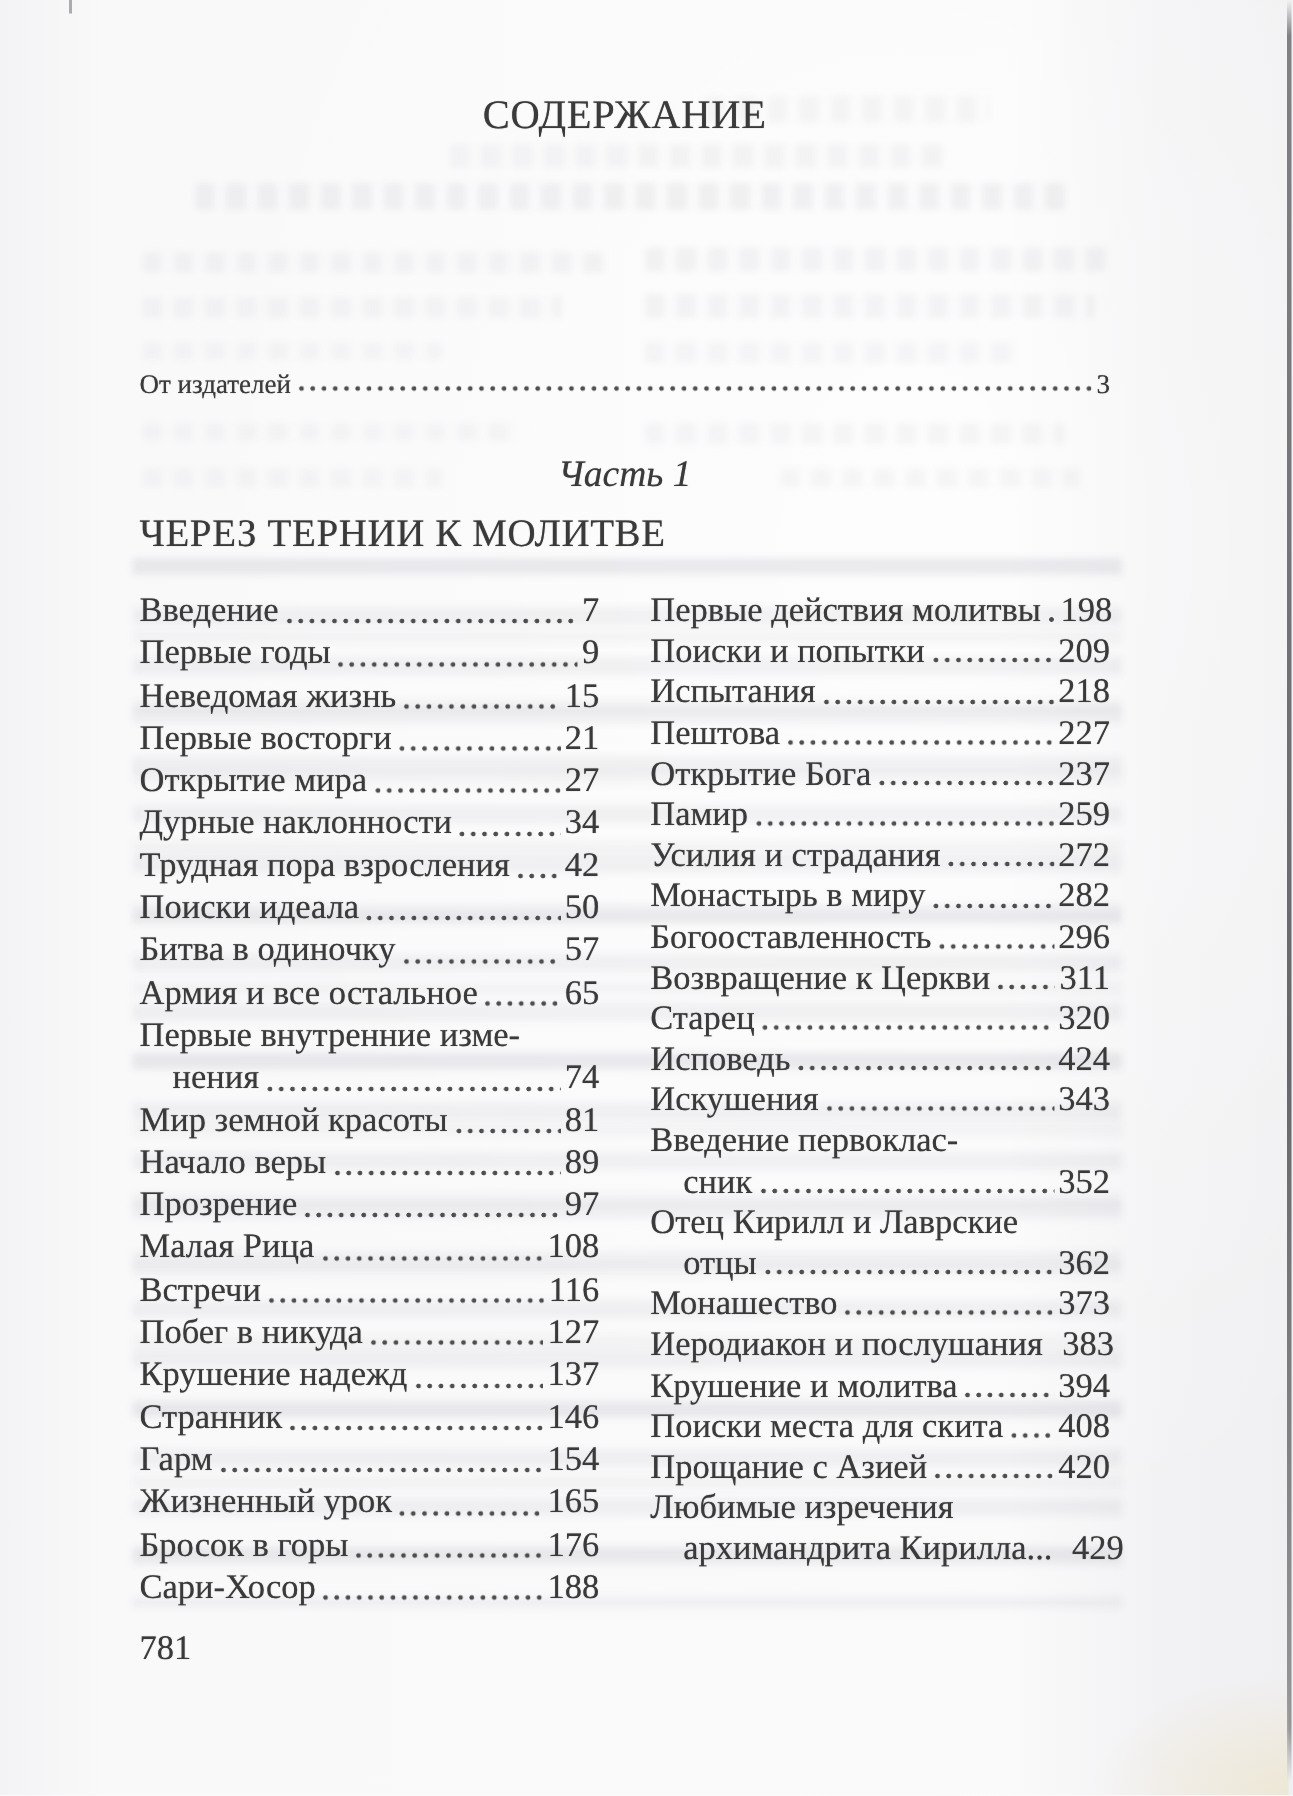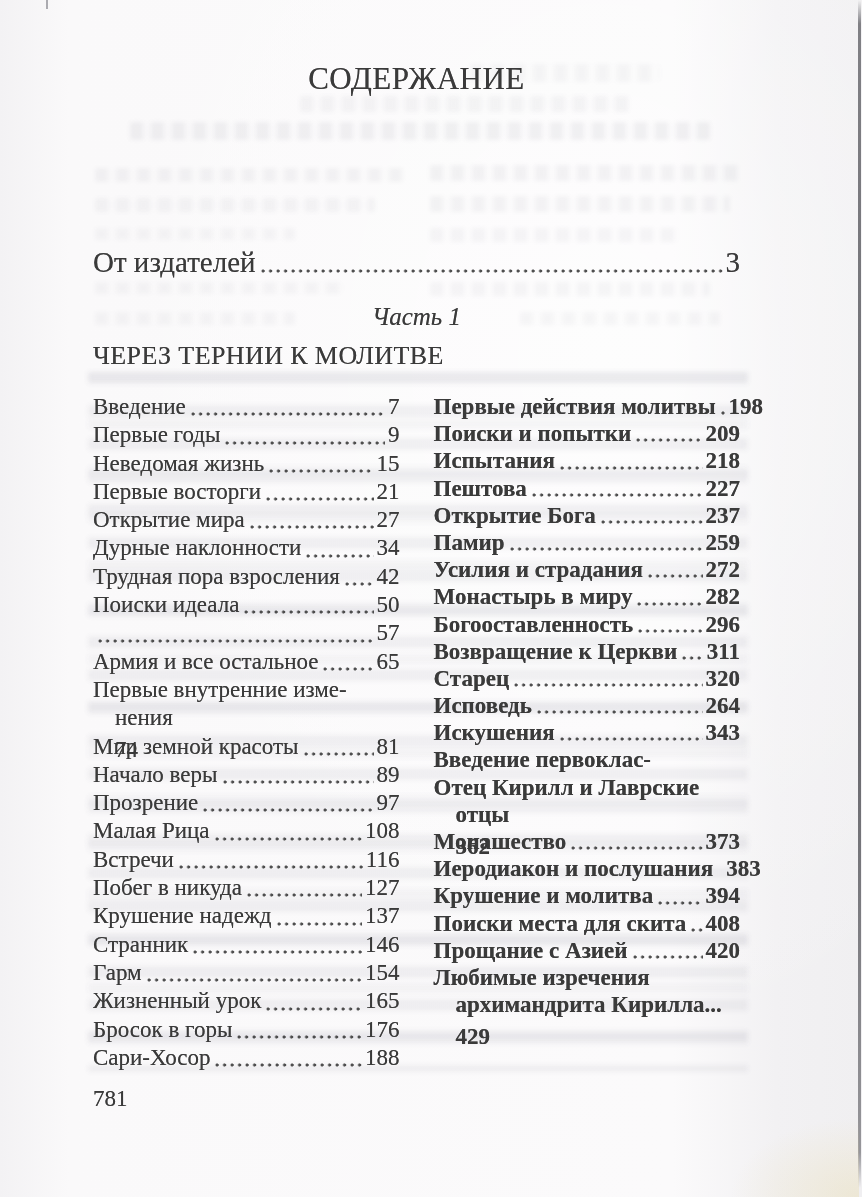--- a/index.html
+++ b/index.html
@@ -37,36 +37,36 @@
     background:
       repeating-linear-gradient(180deg, rgba(124,124,142,0.11) 0 12px, rgba(124,124,142,0) 12px 33px),
       repeating-linear-gradient(180deg, rgba(124,124,142,0.07) 0 10px, rgba(124,124,142,0) 10px 47px);
     opacity: 0.85;
   }
 
   
   .toc-title {
     position: absolute; top: 61px; left: 93px; width: 647px;
     margin: 0; text-align: center; font-weight: normal;
-    font-size: 31px; letter-spacing: 0.5px;
+    font-size: 27px; letter-spacing: 0.5px;
   }
   .front-row {
     position: absolute; top: 246px; left: 93px; width: 647px;
-    display: flex; align-items: baseline; font-size: 29px; text-align: center;
+    display: flex; align-items: baseline; font-size: 18px; text-align: center;
   }
   .part-label { position: absolute; top: 303px; left: 93px; width: 647px; text-align: center; font-size: 25px; font-style: italic; }
   .part-title { position: absolute; top: 341px; left: 93px; width: 647px; text-align: left; font-size: 26px; letter-spacing: 0.4px; }
 
   .columns { position: absolute; top: 394px; left: 93px; width: 647px; display: flex; gap: 34px; font-size: 23px; }
   .col { flex: 1 1 0; min-width: 0; }
 
   .toc-row { display: flex; align-items: baseline; height: 28.3px; }
-  .col-right .toc-row { height: 27.2px; font-weight: bold; }
+  .col-right .toc-row { height: 27.2px; }
   .toc-row .t { white-space: nowrap; }
-  .toc-row.indent { padding-left: 22px; flex-direction: column; }
+  .toc-row.indent { padding-left: 22px; }
 
   .leader {
     flex: 1 1 auto; min-width: 6px; height: 4px;
     align-self: flex-end; margin: 0 3px 6px 4px;
     background-image: radial-gradient(circle at 3px 2px, rgba(55,55,55,0.88) 1.35px, rgba(0,0,0,0) 1.8px);
     background-size: 7.5px 4px; background-repeat: repeat-x;
   }
   .front-row .leader { margin-bottom: 6px; }
   .toc-row.no-leader .leader { background-image: none; }
 
@@ -143,20 +143,21 @@
           <span class="t">Трудная пора взросления</span>
           <span class="leader"></span>
           <span class="p">42</span>
         </div>
         <div class="toc-row">
           <span class="t">Поиски идеала</span>
           <span class="leader"></span>
           <span class="p">50</span>
         </div>
         <div class="toc-row">
+          <span class="t">Битва в одиночку</span>
           <span class="leader"></span>
           <span class="p">57</span>
         </div>
         <div class="toc-row">
           <span class="t">Армия и все остальное</span>
           <span class="leader"></span>
           <span class="p">65</span>
         </div>
         <div class="toc-row no-page">
           <span class="t">Первые внутренние изме-</span>
@@ -281,31 +282,36 @@
           <span class="p">311</span>
         </div>
         <div class="toc-row">
           <span class="t">Старец</span>
           <span class="leader"></span>
           <span class="p">320</span>
         </div>
         <div class="toc-row">
           <span class="t">Исповедь</span>
           <span class="leader"></span>
-          <span class="p">264</span>
+          <span class="p">424</span>
         </div>
         <div class="toc-row">
           <span class="t">Искушения</span>
           <span class="leader"></span>
           <span class="p">343</span>
         </div>
         <div class="toc-row no-page">
           <span class="t">Введение первоклас-</span>
 
         </div>
+        <div class="toc-row indent">
+          <span class="t">сник</span>
+          <span class="leader"></span>
+          <span class="p">352</span>
+        </div>
         <div class="toc-row no-page">
           <span class="t">Отец Кирилл и Лаврские</span>
 
         </div>
         <div class="toc-row indent">
           <span class="t">отцы</span>
           <span class="leader"></span>
           <span class="p">362</span>
         </div>
         <div class="toc-row">

